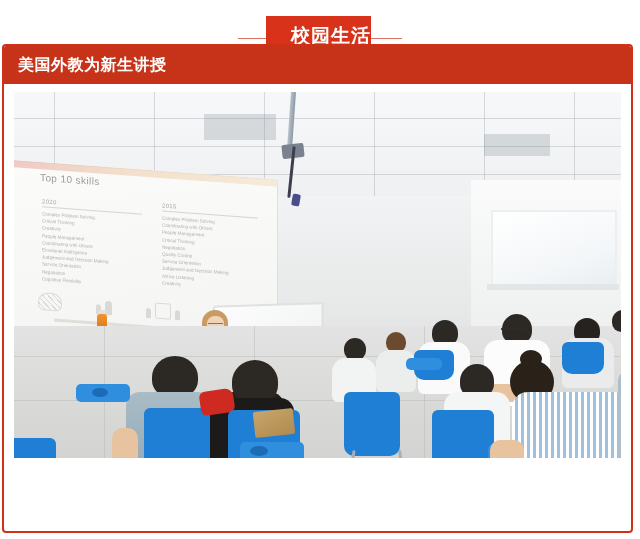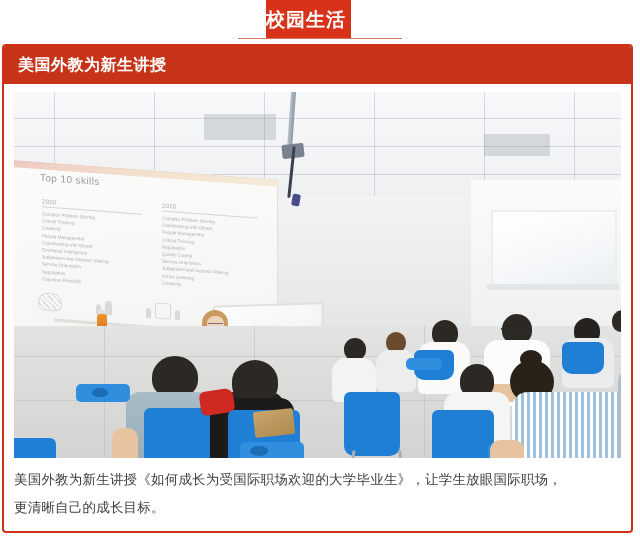--- a/index.html
+++ b/index.html
@@ -13,23 +13,23 @@
 
   
   .badge-wrap {
     position: absolute; left: 0; top: 0; width: 640px; height: 44px;
   }
   .badge-rule {
     position: absolute; left: 238px; top: 38px; width: 164px; height: 1px;
     background: #d9745f;
   }
   .badge {
-    position: absolute; left: 266px; top: 0px; width: 85px; height: 38px;
+    position: absolute; left: 266px; top: 16px; width: 105px; height: 38px;
     background: #d8331a;
-    display: flex; align-items: center; justify-content: flex-start;
+    display: flex; align-items: center; justify-content: flex-end;
   }
   .badge-text {
     color: #ffffff; font-size: 19px; font-weight: bold; letter-spacing: 1px;
     line-height: 1;
   }
 
   
   .card {
     position: absolute; left: 2px; top: 44px; width: 631px; height: 489px;
     border: 2px solid #d03018;
@@ -486,19 +486,15 @@
                     border-radius:16px 10px 4px 4px;"></div>
         <div class="skin" style="left:476px;top:348px;width:34px;height:30px;border-radius:10px;"></div>
 
         <div class="torso" style="left:604px;top:276px;width:40px;height:110px;background:#aebecb;border-radius:14px 0 0 4px;"></div>
 
         <div class="chair-back" style="left:-6px;top:346px;width:48px;height:74px;"></div>
 
       </div>
     </div>
 
-    <div class="caption">
-      <p>美国外教为新生讲授《如何成长为受国际职场欢迎的大学毕业生》，让学生放眼国际职场，</p>
-      <p>更清晰自己的成长目标。</p>
-    </div>
 
   </div>
 </div>
 
 </body></html>

